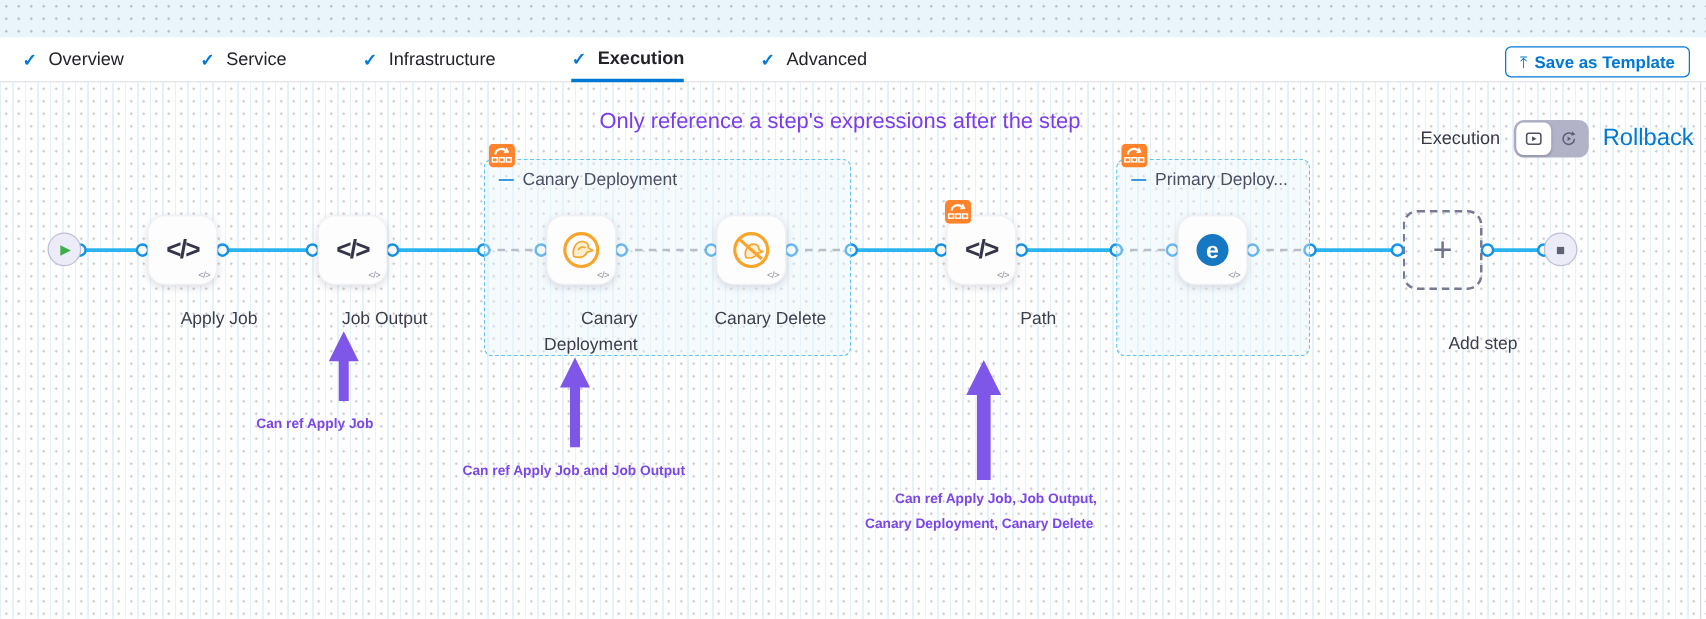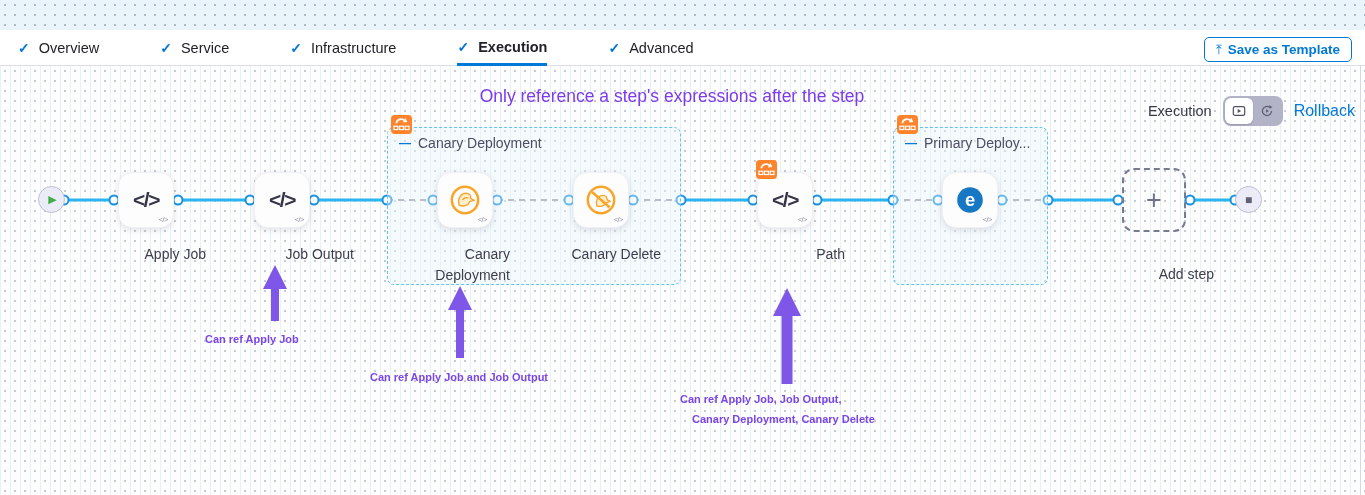--- a/index.html
+++ b/index.html
@@ -50,21 +50,21 @@
 
   
   .execrow { position:absolute; right:10px; top:28px; height:34px;
              display:flex; align-items:center; gap:11px; }
   .execlabel { font-size:14.5px; color:#383946; }
   .toggle { width:60px; height:30px; background:#b2b3c7; border-radius:8px;
             display:flex; align-items:center; padding:2px; cursor:pointer; }
   .toggle .seg { width:28px; height:26px; display:flex; align-items:center; justify-content:center;
                  border-radius:6px; }
   .toggle .seg.on { background:#ffffff; box-shadow:0 1px 2px rgba(40,41,61,0.2); }
-  .rollback { font-size:16px; color:#0278d5; text-decoration:none; cursor:pointer; }
+  .rollback { font-size:19px; color:#0278d5; text-decoration:none; cursor:pointer; }
 
   
   .wires { position:absolute; left:0; top:0; width:1365px; height:429px; }
 
   
   .node-circle {
     position:absolute; width:27px; height:27px; border-radius:50%;
     background:#ececf8; border:1px solid #bdbfd4;
     display:flex; align-items:center; justify-content:center; cursor:pointer;
   }
@@ -248,21 +248,21 @@
   <div class="stepcard" style="left:118px;">
     <span class="codeicon">&lt;/&gt;</span>
     <span class="minicode">&lt;/&gt;</span>
   </div>
   <div class="steplabel" style="left:86px;">Apply Job</div>
 
   <div class="stepcard" style="left:254px;">
     <span class="codeicon">&lt;/&gt;</span>
     <span class="minicode">&lt;/&gt;</span>
   </div>
-  <div class="steplabel" style="left:234px;">Job Output</div>
+  <div class="steplabel" style="left:222px;">Job Output</div>
 
   <div class="stepcard" style="left:437px;">
     <svg viewBox="0 0 40 40" width="34" height="34">
       <circle cx="20" cy="20" r="15.5" fill="none" stroke="#f9a52a" stroke-width="3"></circle>
       <path d="M13 26 C11 19 15 12 21 12 C25 12 27.5 15 26.5 18 L31 20.5 L25.5 22 C24 26 19 28.5 13 26 Z" fill="#fcefcf" stroke="#f9a52a" stroke-width="1.6" stroke-linejoin="round"></path>
       <path d="M17 20 C19 17 22 16.5 24 18" fill="none" stroke="#f9a52a" stroke-width="1.6"></path>
     </svg>
     <span class="minicode">&lt;/&gt;</span>
   </div>
   <div class="steplabel" style="left:420px; width:90px;">Canary Deployment</div>
@@ -311,19 +311,19 @@
 
   <svg class="arrow" style="left:447px; top:220px;" width="26" height="72">
     <polygon points="13,0 25,24 17,24 17,72 9,72 9,24 1,24" fill="#7e57e8"></polygon>
   </svg>
   <div class="note" style="left:370px; top:302px;">Can ref Apply Job and Job Output</div>
 
   <svg class="arrow" style="left:772px; top:222px;" width="30" height="96">
     <polygon points="15,0 29,28 20.5,28 20.5,96 9.5,96 9.5,28 1,28" fill="#7e57e8"></polygon>
   </svg>
   <div class="note" style="left:680px; top:324px;">
-    <span style="display:block;">Can ref Apply Job, Job Output,</span>
+    <span style="display:block;padding-left:36px;">Can ref Apply Job, Job Output,</span>
     <span style="display:block;margin-left:12px;">Canary Deployment, Canary Delete</span>
   </div>
 
 </div>
 
 <div class="scrollbar"></div>
 
 </body></html>

